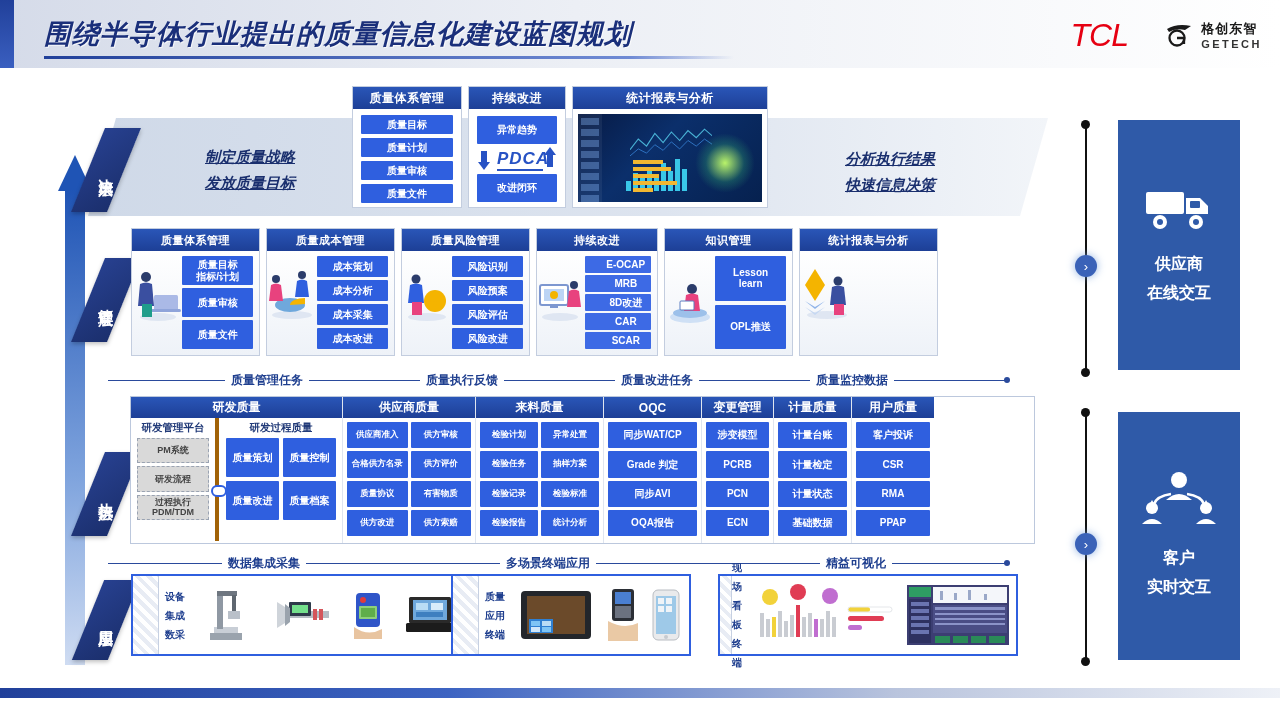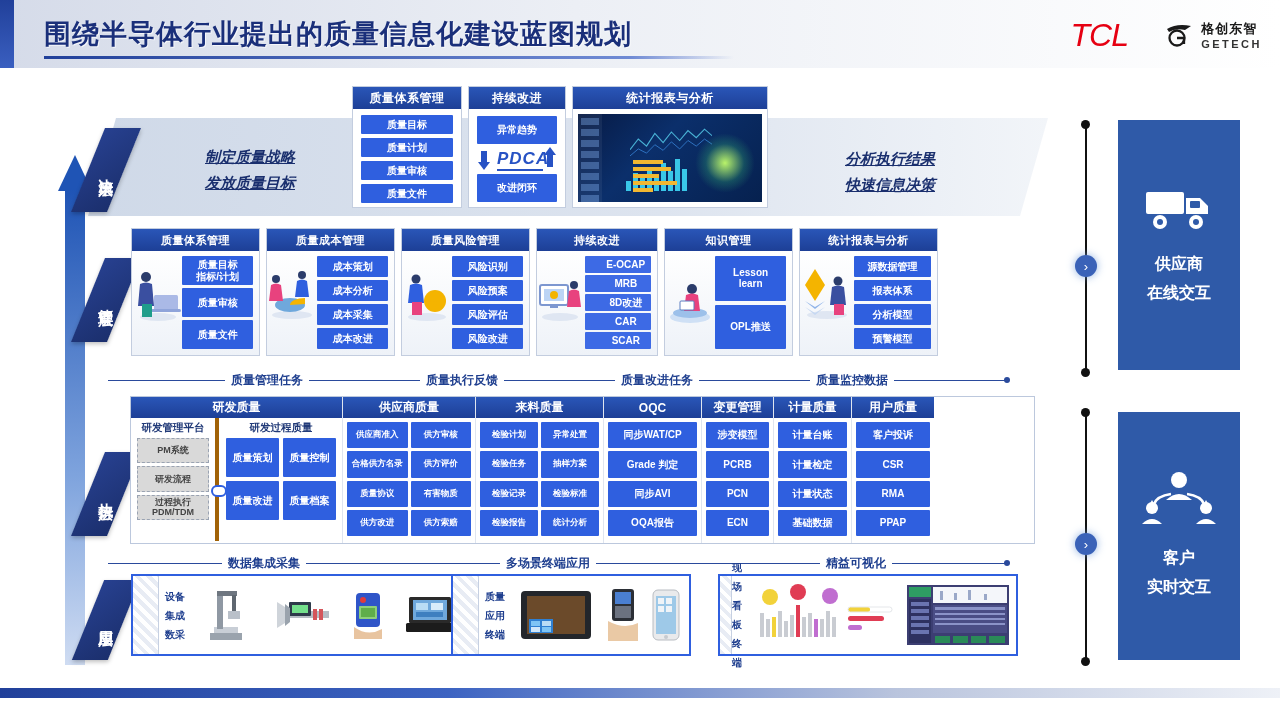--- a/index.html
+++ b/index.html
@@ -7,21 +7,21 @@
     font-family:"Liberation Sans","DejaVu Sans",sans-serif; background:#fff; }
 
   #root { position:relative; width:1280px; height:710px; background:#fff; }
 
   
   .hdr { position:absolute; left:0; top:0; width:1280px; height:68px;
          background:linear-gradient(90deg,#d5dbe9 0%,#eceff5 45%,#ffffff 100%); }
   .hdr-bar { position:absolute; left:0; top:0; width:14px; height:68px;
          background:linear-gradient(180deg,#21409a,#3a5fc0); }
   .hdr-title { position:absolute; left:44px; top:16px; font-size:27px; font-weight:bold;
-         color:#1a2f7a; letter-spacing:1px;
+         font-style:italic; color:#1a2f7a; letter-spacing:1px;
          text-shadow:1px 1px 0 rgba(255,255,255,.7); white-space:nowrap; }
   .hdr-underline { position:absolute; left:44px; top:56px; width:690px; height:3px;
          background:linear-gradient(90deg,#21409a,#6f8ad4 85%,rgba(255,255,255,0)); }
   .tcl { position:absolute; right:152px; top:17px; font-size:32px; font-weight:normal;
          font-style:italic; color:#e60012; letter-spacing:-1px; }
   .getech { position:absolute; right:18px; top:20px; text-align:left; }
   .getech-cn { font-size:13px; font-weight:bold; color:#1a1a1a; letter-spacing:1px;}
   .getech-en { font-size:11px; font-weight:bold; color:#333; letter-spacing:2.5px; }
   .getech-mark { position:absolute; left:-36px; top:2px; width:30px; height:26px; }
 
@@ -370,26 +370,20 @@
         <svg viewBox="0 0 52 60" width="52" height="60" style="position:absolute;left:1px;top:10px;">
           <ellipse cx="26" cy="54" rx="20" ry="4" fill="#dfe6f2"></ellipse>
           <path d="M14 8 l10 16 l-10 16 l-10 -16 z" fill="#f4b400"></path>
           <path d="M4 40 l10 8 l10 -8 l-10 6 z" fill="#8fb3e8"></path>
           <path d="M4 46 l10 8 l10 -8 l-10 6 z" fill="#c6d8f2"></path>
           <circle cx="37" cy="20" r="4.5" fill="#2b3c6b"></circle>
           <path d="M31 26 q6-3 12 0 l2 18 h-16 z" fill="#3a4fa0"></path>
           <rect x="33" y="43" width="10" height="11" fill="#e8427e"></rect>
         </svg>
       </div>
-      <div class="mchips">
-        <div class="chip">源数据管理</div>
-        <div class="chip">报表体系</div>
-        <div class="chip">分析模型</div>
-        <div class="chip">预警模型</div>
-      </div>
     </div>
   </div>
 
   <div class="rail" style="left:108px; top:380px; width:900px;"></div>
   <div class="raildot" style="left:1004px; top:377px;"></div>
   <div class="raillbl" style="left:225px; top:372px;">质量管理任务</div>
   <div class="raillbl" style="left:420px; top:372px;">质量执行反馈</div>
   <div class="raillbl" style="left:615px; top:372px;">质量改进任务</div>
   <div class="raillbl" style="left:810px; top:372px;">质量监控数据</div>
 

